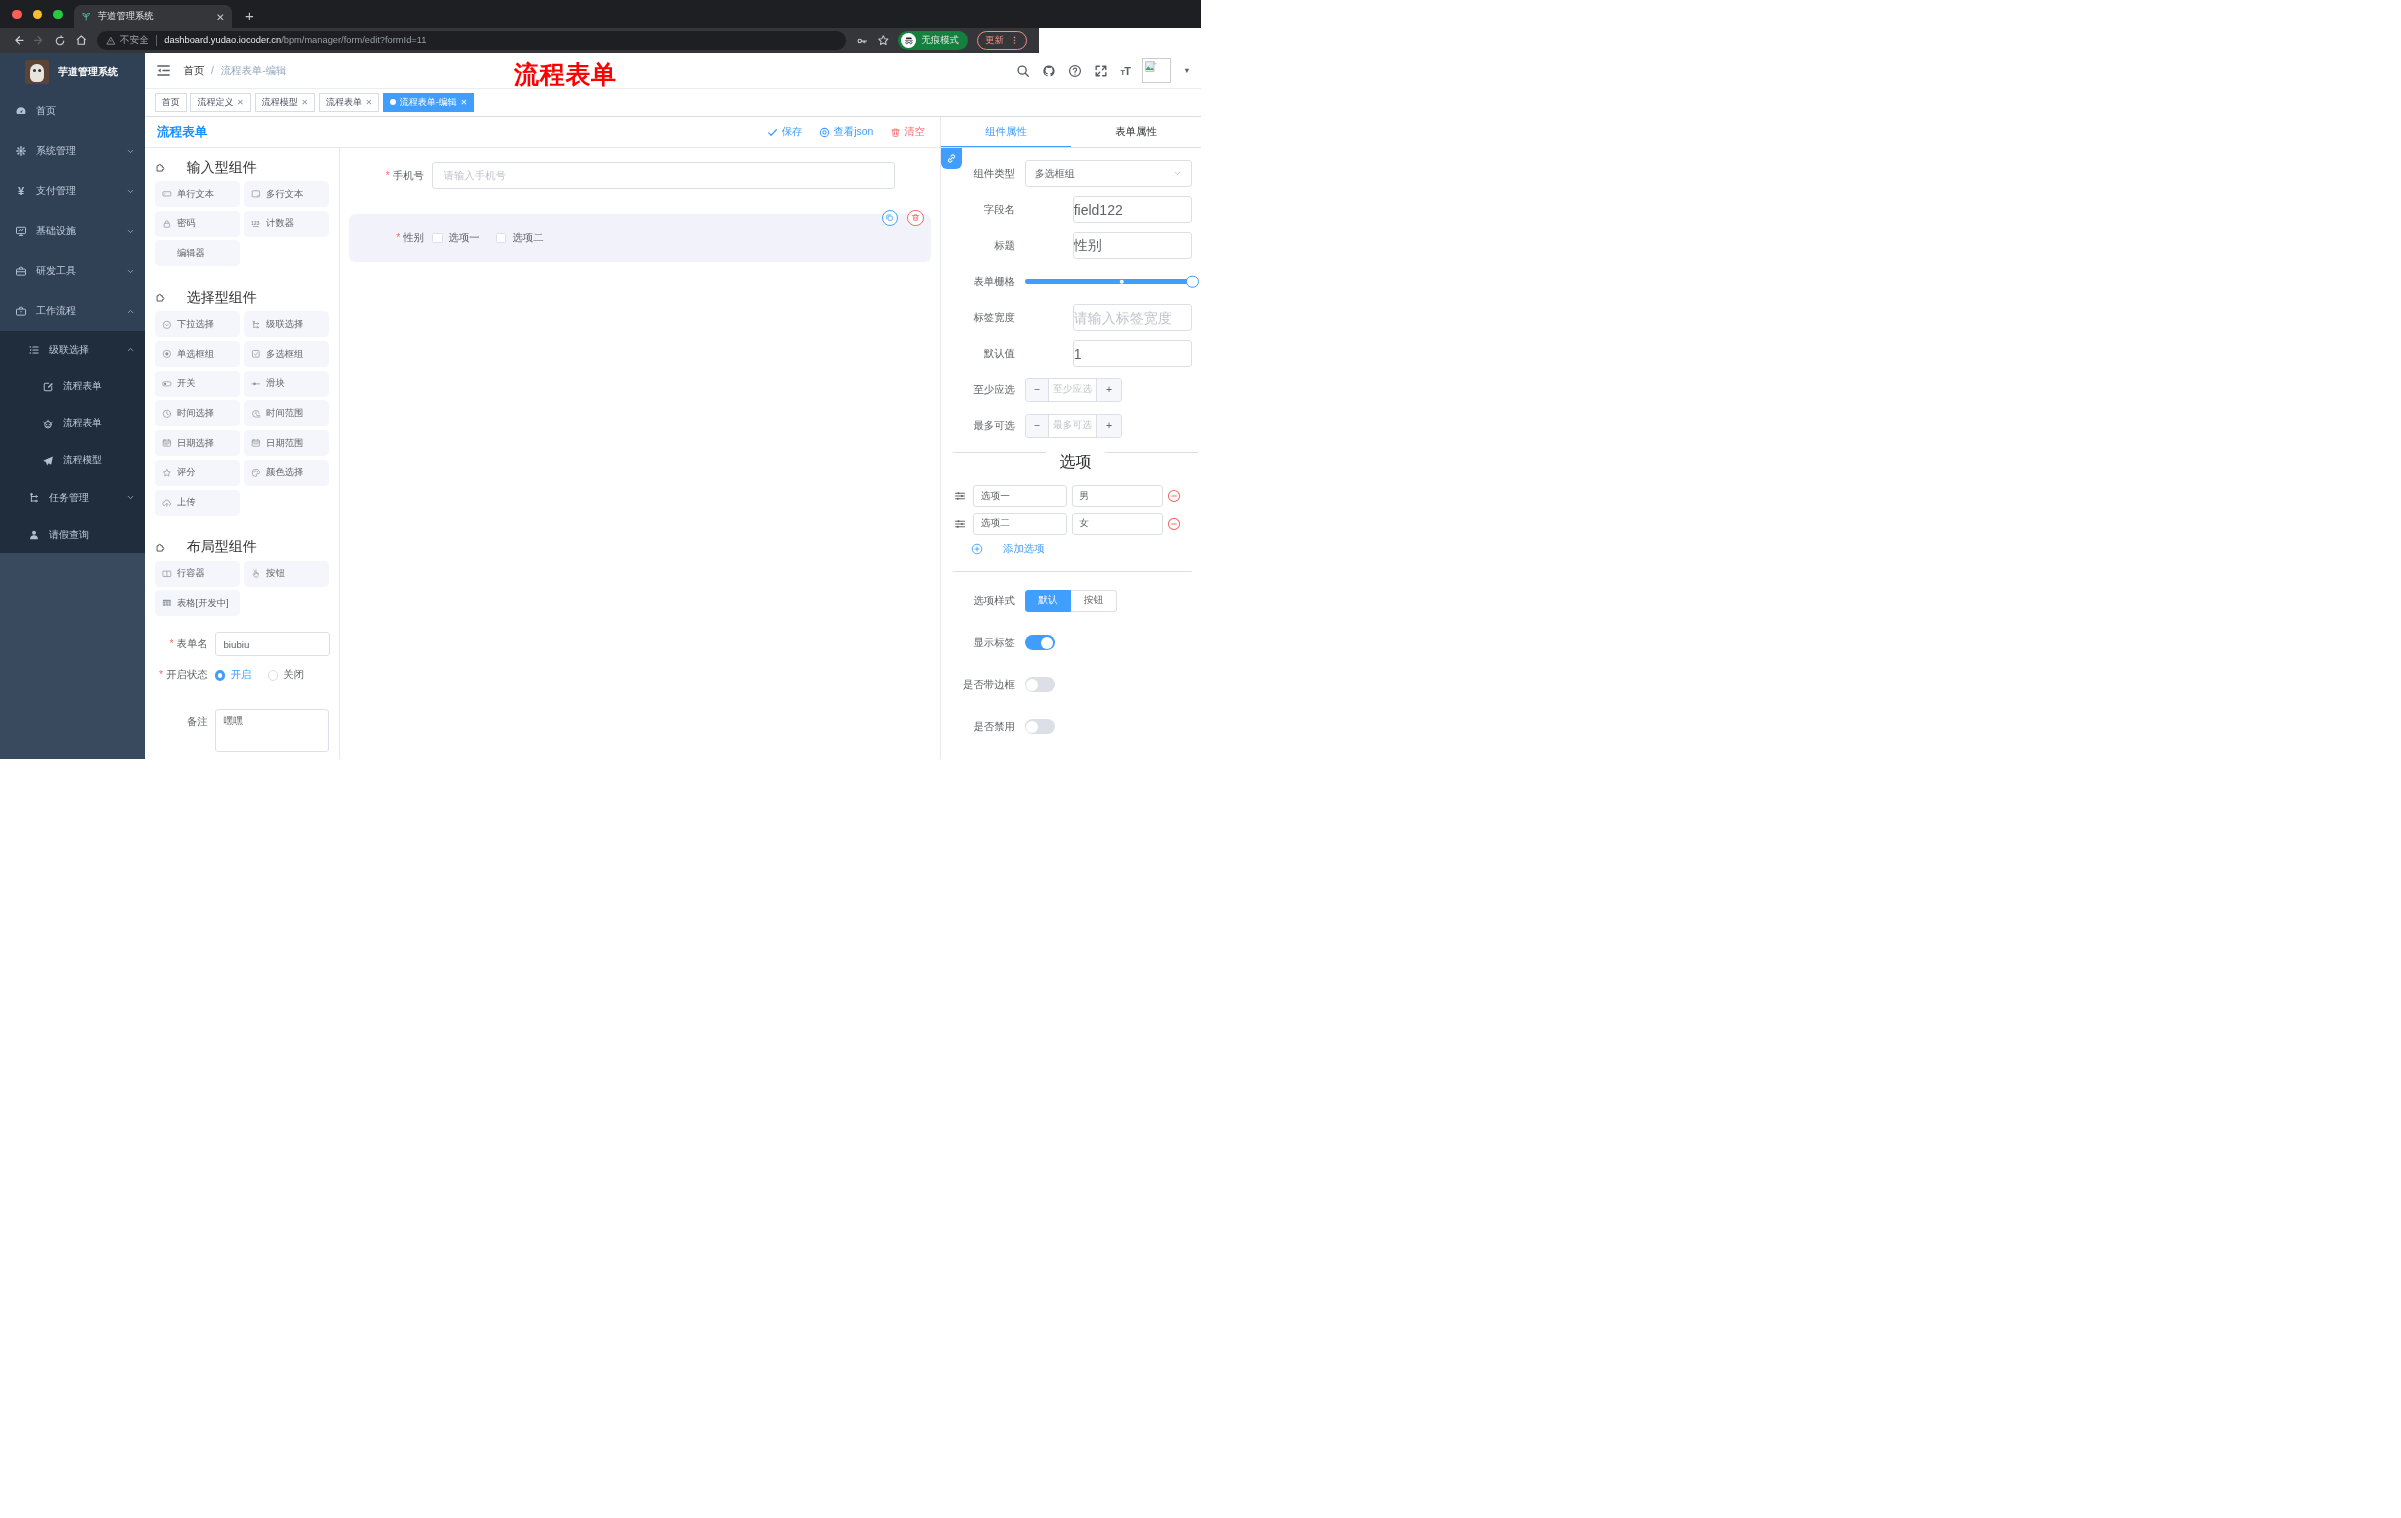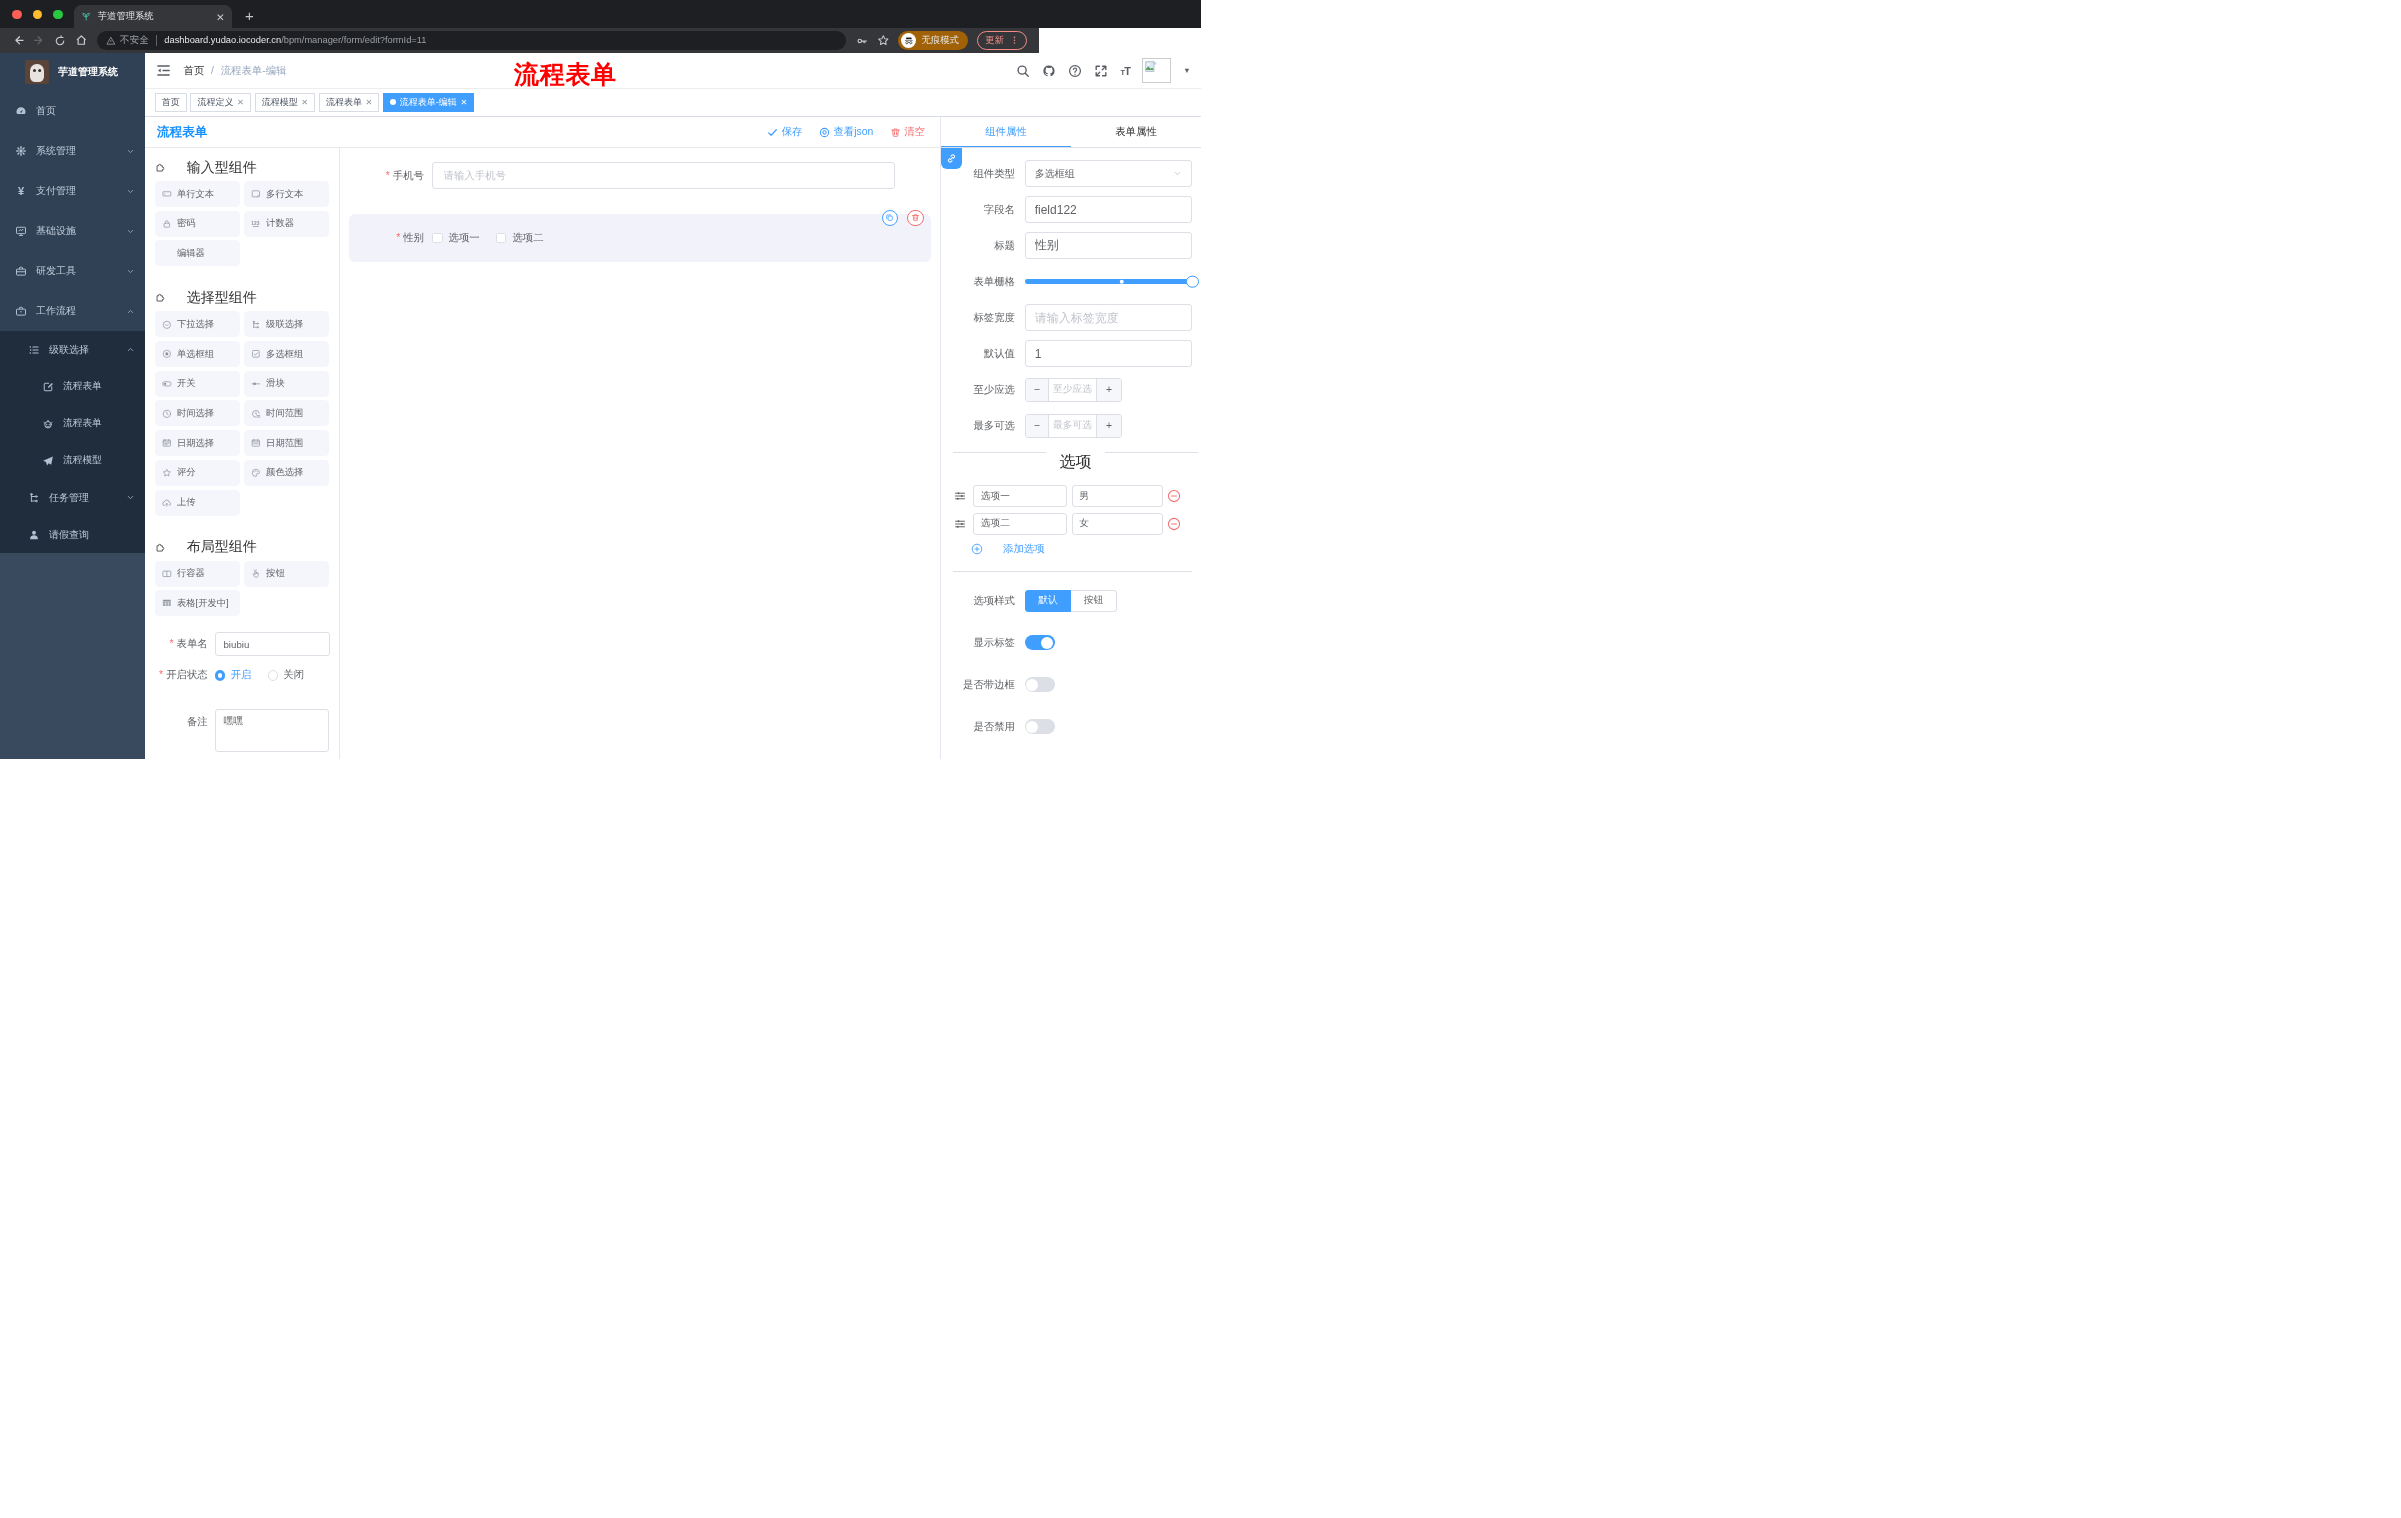--- a/index.html
+++ b/index.html
@@ -17,21 +17,21 @@
   .btab-close { color:#c3c6cb; font-size:10.4px; cursor:default; margin-left:4.5px; }
   .newtab { position:absolute; left:245px; top:7.4px; color:#c3c6cb; font-size:15px; line-height:18px; }
   .btoolbar { position:absolute; left:0; top:28px; width:1039px; height:25px; background:#35363a; display:flex; align-items:center; padding:0 7.4px; }
   .nav-ico { width:21px; height:21px; display:flex; align-items:center; justify-content:center; color:#c7cbd1; flex:0 0 auto; }
   .nav-ico.dim { color:#5f6368; }
   .addr { flex:1; height:19.3px; background:#1e1f23; border-radius:9.7px; margin:0 6px; display:flex; align-items:center; padding:0 9px; color:#9aa0a6; min-width:0; }
   .addr .sep { width:0.7px; height:10.4px; background:#5f6368; margin:0 7.4px; }
   .addr-host { color:#e8eaed; font-size:9.3px; }
   .addr-path { color:#9aa0a6; font-size:9.3px; white-space:nowrap; overflow:hidden; }
   .warn { font-size:8.2px; margin-right:3.7px; }
-  .incog { height:19.3px; background:#a16207; border-radius:9.7px; display:flex; align-items:center; gap:5.2px; padding:0 9px 0 3px; color:#e8eaed; font-size:9.3px; margin:0 4.5px; }
+  .incog { height:19.3px; background:#15803d; border-radius:9.7px; display:flex; align-items:center; gap:5.2px; padding:0 9px 0 3px; color:#e8eaed; font-size:9.3px; margin:0 4.5px; }
   .incog-circ { width:15px; height:15px; border-radius:50%; background:#fff; display:flex; align-items:center; justify-content:center; }
   .update { height:19.3px; border:1.1px solid #f28b82; border-radius:9.7px; color:#f28b82; font-size:9.3px; display:flex; align-items:center; gap:6px; padding:0 7.4px; margin:0 4.5px; }
 
   
   .sidebar { position:absolute; left:0; top:53px; width:145px; height:706px; background:#3a4a5e; }
   .side-nav { background:#304156; }
   .logo-row { height:38px; display:flex; align-items:center; padding-left:24.5px; background:#304156; }
   .logo-img { width:24.5px; height:24.5px; border-radius:2.2px; background:#5a4438; overflow:hidden; position:relative; }
   .logo-img:before{content:"";position:absolute;left:5.2px;top:4.5px;width:14px;height:18px;background:#e8e3de;border-radius:6.7px 6.7px 5.2px 5.2px;}
   .logo-img:after{content:"";position:absolute;left:8.2px;top:9px;width:3px;height:3px;border-radius:50%;background:#333;box-shadow:5.2px 0 0 #333;}
@@ -116,21 +116,21 @@
   .rp-tabs { height:30.5px; display:flex; border-bottom:0.7px solid #dcdfe6; position:relative; }
   .rp-tab { flex:1; display:flex; align-items:center; justify-content:center; font-size:10.4px; color:#303133; cursor:pointer; }
   .rp-tab.active { color:#409EFF; }
   .rp-underline { position:absolute; left:0; bottom:-0.7px; width:50%; height:1.5px; background:#409EFF; }
   .chain { position:absolute; left:0; top:30.5px; width:21px; height:21px; background:#409EFF; border-radius:0 0 6px 6px; display:flex; align-items:center; justify-content:center; color:#fff; cursor:pointer; }
   .chain svg { width:11px; height:11px; }
   .rp-form { padding:12.6px 9px 0 3px; }
   .rp-row { display:flex; align-items:center; margin-bottom:9px; min-height:27px; }
   .rp-label { width:71px; text-align:right; font-size:10.4px; color:#606266; flex:0 0 auto; margin-right:9.7px; white-space:nowrap; }
   .rp-ctrl { flex:1; display:flex; align-items:center; position:relative; }
-  .rp-inp { width:100%; height:27px; padding:0 9px; font-size:12px; }
+  .rp-inp { width:100%; height:27px; padding:0 0; font-size:14px;margin-left:48px; }
   .rp-select { width:100%; height:27px; border:0.7px solid #dcdfe6; border-radius:3px; display:flex; align-items:center; padding:0 9px; color:#606266; font-size:10px; cursor:pointer; }
   .rp-select .chevd { margin-left:auto; color:#c0c4cc; }
   .slider { width:100%; height:27px; display:flex; align-items:center; position:relative; }
   .sl-track { width:100%; height:4.5px; border-radius:2.2px; background:#409EFF; position:relative; }
   .sl-stop { position:absolute; left:58%; top:50%; transform:translate(-50%,-50%); width:4.5px; height:4.5px; border-radius:50%; background:#fff; }
   .sl-handle { position:absolute; right:-6.7px; top:50%; transform:translateY(-50%); width:12.6px; height:12.6px; border-radius:50%; background:#fff; border:1.9px solid #409EFF; cursor:grab; }
   .stepper { display:flex; width:97px; height:24px; border:0.7px solid #dcdfe6; border-radius:3px; overflow:hidden; }
   .st-btn { width:23px; background:#f5f7fa; color:#606266; display:flex; align-items:center; justify-content:center; font-size:10.4px; cursor:pointer; flex:0 0 auto; }
   .st-btn.plus { border-left:0.7px solid #dcdfe6; width:24.5px; }
   .st-btn.minus { border-right:0.7px solid #dcdfe6; }

